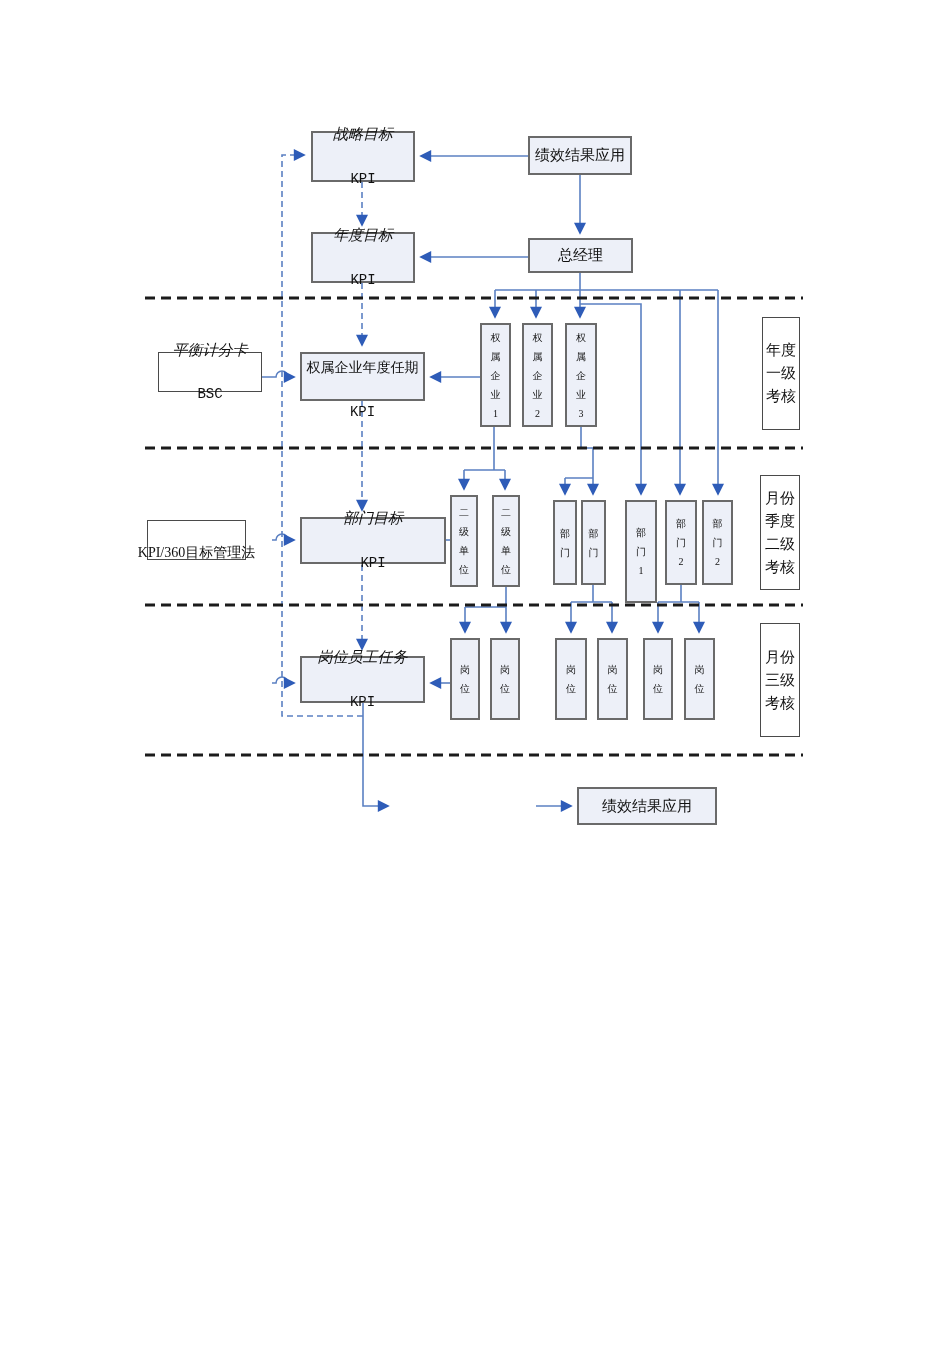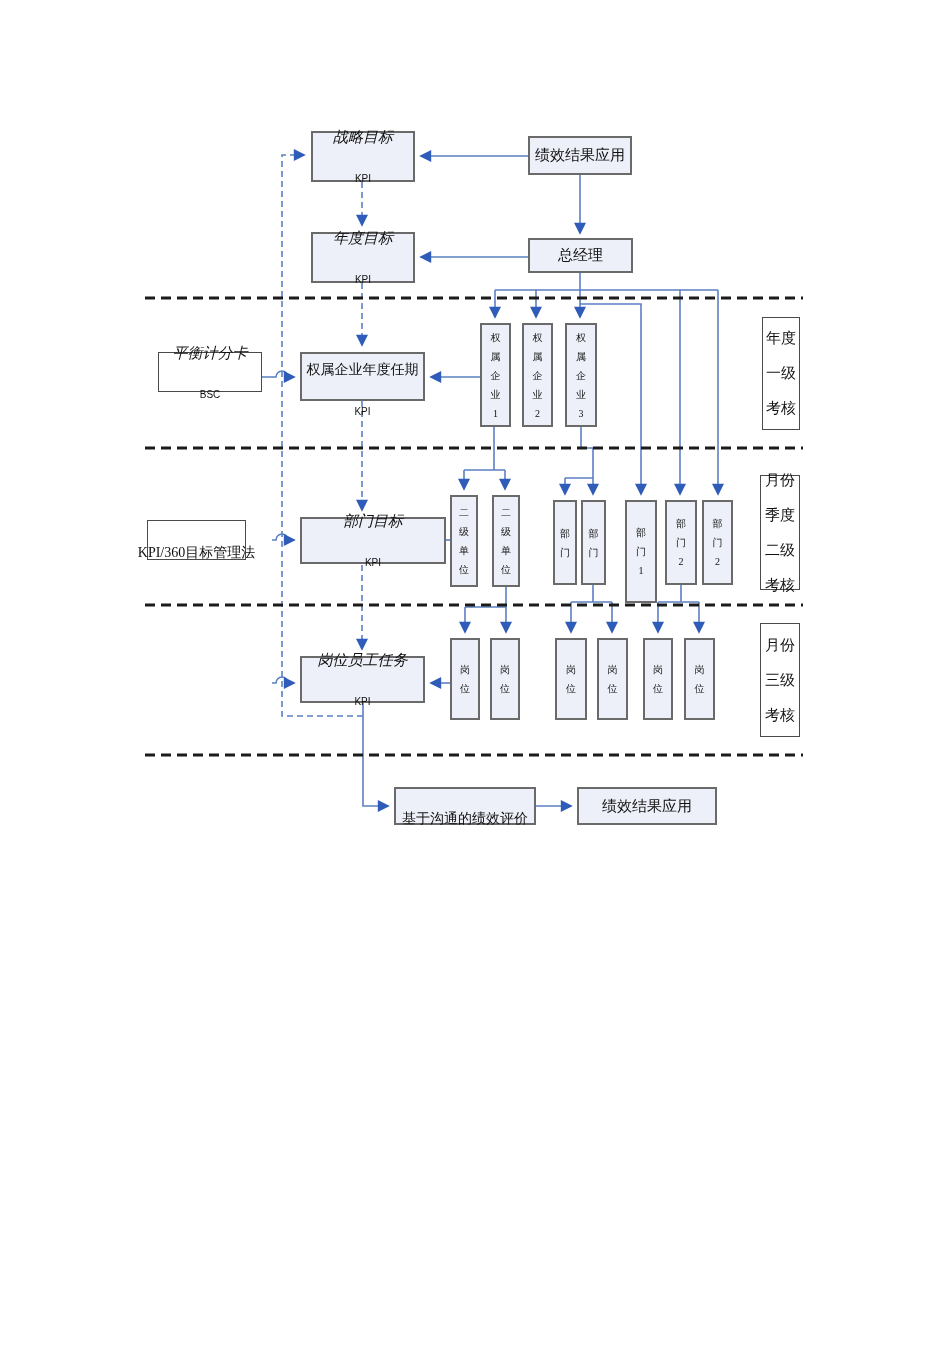--- a/index.html
+++ b/index.html
@@ -4,25 +4,25 @@
 <style>
   html,body{margin:0;padding:0;background:#ffffff;}
   #page{position:relative;width:950px;height:1345px;background:#ffffff;overflow:hidden;
         font-family:"Liberation Serif","DejaVu Serif",serif;color:#111;}
   #lines{position:absolute;left:0;top:0;width:950px;height:1345px;}
   .node{position:absolute;box-sizing:border-box;border:2px solid #6a6a6a;background:#edf0f8;
         display:flex;flex-direction:column;align-items:center;justify-content:center;
         text-align:center;line-height:1.35;}
   .node.white{background:#ffffff;border:1.6px solid #4a4a4a;}
   .l1{font-size:15px;font-style:italic;}
-  .l2{font-size:10px;font-family:Liberation Sans, sans-serif;margin-top:25px;}
+  .l2{font-size:14px;font-family:Liberation Mono, monospace;margin-top:25px;}
   .single{font-size:15px;}
   .nowrap{white-space:nowrap;font-size:14px;margin-top:27px;}
   .vbox .vt{width:1.08em;font-size:10px;line-height:19px;word-break:break-all;text-align:center;}
-  .vlabel .vt{width:2.15em;font-size:15px;line-height:35px;word-break:break-all;text-align:center;}
+  .vlabel .vt{width:2.15em;font-size:15px;line-height:23px;word-break:break-all;text-align:center;}
   .small{font-size:14px;}
 </style>
 </head>
 <body>
 
 <div id="page">
 
   <svg id="lines" viewBox="0 0 950 1345" xmlns="http://www.w3.org/2000/svg">
     <defs>
       <marker id="arr" viewBox="0 0 10 10" refX="8.5" refY="5" markerWidth="8.5" markerHeight="7.5" orient="auto-start-reverse">
@@ -173,20 +173,17 @@
   <div class="node vbox" style="left:643px;top:638px;width:30px;height:82px">
     <div class="vt">岗位</div>
   </div>
   <div class="node vbox" style="left:684px;top:638px;width:31px;height:82px">
     <div class="vt">岗位</div>
   </div>
   <div class="node white vlabel" style="left:760px;top:623px;width:40px;height:114px">
     <div class="vt">月份三级考核</div>
   </div>
 
-  <div class="node" style="left:394px;top:787px;width:142px;height:38px">
-    <div class="nowrap">基于沟通的绩效评价</div>
-  </div>
   <div class="node" style="left:577px;top:787px;width:140px;height:38px">
     <div class="single">绩效结果应用</div>
   </div>
 
 </div>
 
 </body></html>

